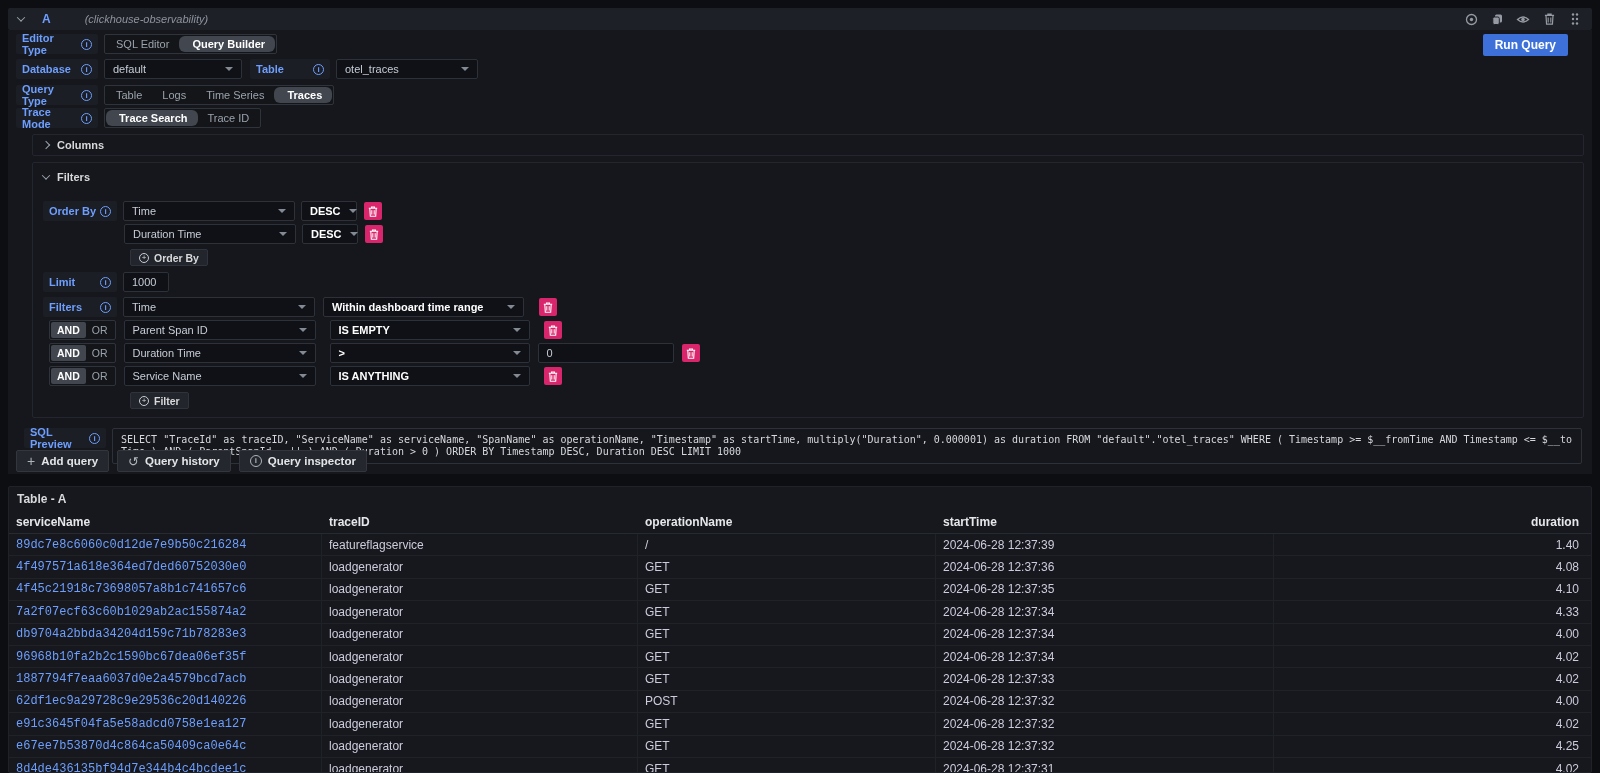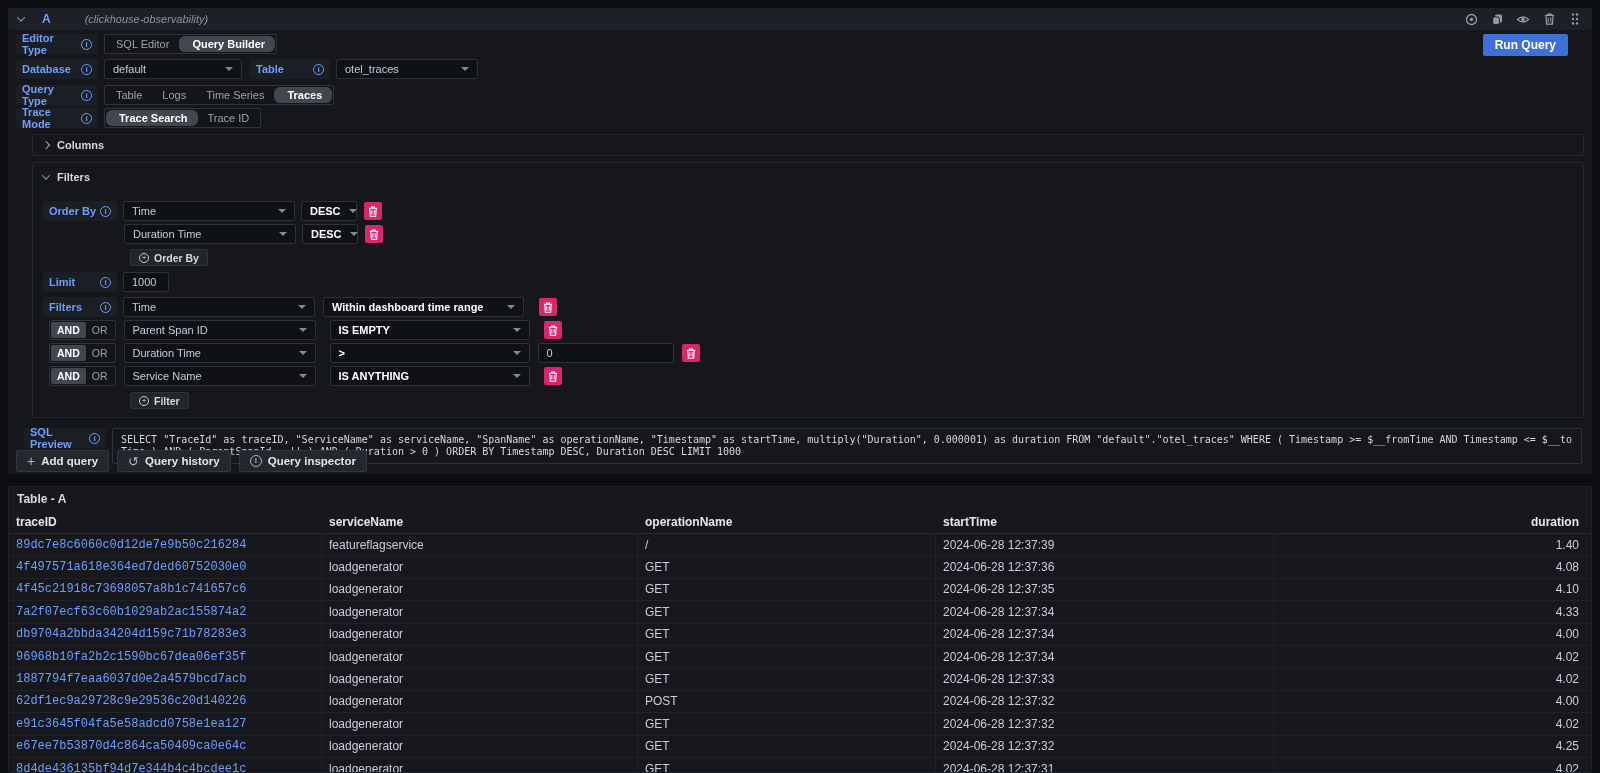--- a/index.html
+++ b/index.html
@@ -419,22 +419,22 @@
     <button class="fbtn">
       <span class="circle-i">i</span>
       <span>Query inspector</span>
     </button>
   </div>
 
   <div class="table-panel">
     <div class="panel-title">Table - A</div>
     <div class="tbl">
       <div class="tbl-row head">
+        <div class="cell">serviceName</div>
         <div class="cell">traceID</div>
-        <div class="cell">serviceName</div>
         <div class="cell">operationName</div>
         <div class="cell">startTime</div>
         <div class="cell num">duration</div>
       </div>
 
       <div class="tbl-row">
         <div class="cell link">89dc7e8c6060c0d12de7e9b50c216284</div>
         <div class="cell">featureflagservice</div>
         <div class="cell">/</div>
         <div class="cell">2024-06-28 12:37:39</div>

